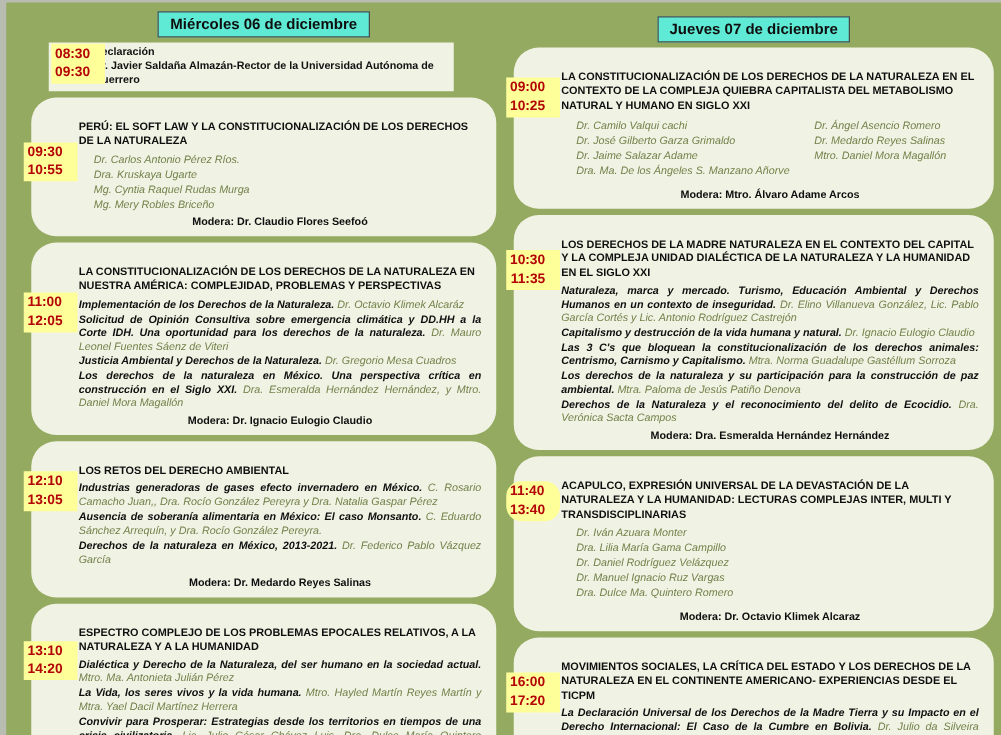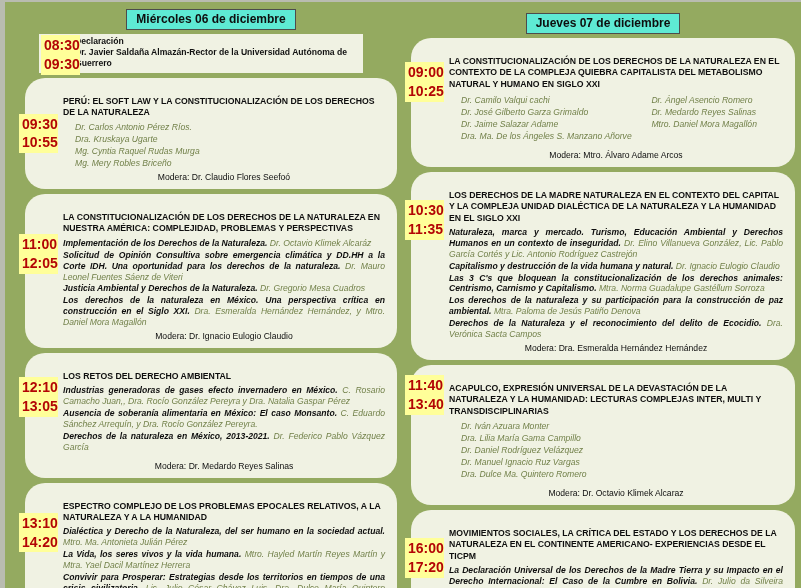--- a/index.html
+++ b/index.html
@@ -29,37 +29,37 @@
     padding:2px 6px 3px 36px; font-size:8.6px; font-weight:bold; line-height:1.3;
   }
   .card{
     position:relative; background:#f0f2e3; border-radius:20px;
     padding:5px 12px 6px 38px; margin-bottom:5px;
     font-size:8.6px; line-height:1.27;
   }
   .time{
     position:absolute; left:-6px; z-index:2;
     background:#ffff99; color:#b30505; font-weight:bold;
-    font-size:14px; line-height:1.35; padding:1px 0 1px 3px; text-align:left;
+    font-size:11px; line-height:1.35; padding:1px 12px 1px 3px; text-align:left;
     white-space:nowrap;
   }
   .strip .time{ left:2px; top:1px; }
 
   .card-title{
     font-weight:bold; text-align:left; font-size:8.7px;
     margin:13px 0 3px; line-height:1.3; color:#0e0e0e;
   }
   .talk{ text-align:justify; margin-bottom:1px; }
   .talk .t{ font-weight:bold; color:#0e0e0e;font-style:italic; }
   .talk .s{ color:#72814a; font-style:italic; }
   .speaker-line{ color:#72814a; font-style:italic; line-height:1.4; padding-left:12px; }
   .speaker-cols{ display:flex; margin-top:4px; }
   .speaker-cols .sc1{ width:57%; }
   .speaker-cols .sc2{ width:43%; }
-  .moderator{ font-weight:normal; text-align:center; margin-top:3px; color:#0e0e0e; }
+  .moderator{ font-weight:bold; text-align:center; margin-top:3px; color:#0e0e0e; }
   .mod-gap{ margin-top:8px; }
 </style>
 </head>
 <body>
 
 <div class="col col-left">
   <div class="day-header-wrap">
     <span class="day-header">Miércoles 06 de diciembre</span>
   </div>
 
@@ -145,35 +145,35 @@
       <div class="sc2">
         <p class="speaker-line">Dr. Ángel Asencio Romero</p>
         <p class="speaker-line">Dr. Medardo Reyes Salinas</p>
         <p class="speaker-line">Mtro. Daniel Mora Magallón</p>
       </div>
     </div>
     <div class="moderator mod-gap">Modera: Mtro. Álvaro Adame Arcos</div>
   </div>
 
   <div class="card">
-    <div class="time" style="top:28px;">
+    <div class="time" style="top:28px;text-align:right;">
       <span>10:30</span><br>
       <span>11:35</span>
     </div>
     <div class="card-title">LOS DERECHOS DE LA MADRE NATURALEZA EN EL CONTEXTO DEL CAPITAL Y LA COMPLEJA UNIDAD DIALÉCTICA DE LA NATURALEZA Y LA HUMANIDAD EN EL SIGLO XXI</div>
     <p class="talk"><span class="t">Naturaleza, marca y mercado. Turismo, Educación Ambiental y Derechos Humanos en un contexto de inseguridad.</span> <span class="s">Dr. Elino Villanueva González, Lic. Pablo García Cortés y Lic. Antonio Rodríguez Castrejón</span></p>
     <p class="talk"><span class="t">Capitalismo y destrucción de la vida humana y natural.</span> <span class="s">Dr. Ignacio Eulogio Claudio</span></p>
     <p class="talk"><span class="t">Las 3 C's que bloquean la constitucionalización de los derechos animales: Centrismo, Carnismo y Capitalismo.</span> <span class="s">Mtra. Norma Guadalupe Gastéllum Sorroza</span></p>
     <p class="talk"><span class="t">Los derechos de la naturaleza y su participación para la construcción de paz ambiental.</span> <span class="s">Mtra. Paloma de Jesús Patiño Denova</span></p>
     <p class="talk"><span class="t">Derechos de la Naturaleza y el reconocimiento del delito de Ecocidio.</span> <span class="s">Dra. Verónica Sacta Campos</span></p>
     <div class="moderator">Modera: Dra. Esmeralda Hernández Hernández</div>
   </div>
 
   <div class="card">
-    <div class="time" style="top:10px;">
+    <div class="time" style="top:20px;border-radius:12px;">
       <span>11:40</span><br>
       <span>13:40</span>
     </div>
     <div class="card-title">ACAPULCO, EXPRESIÓN UNIVERSAL DE LA DEVASTACIÓN DE LA NATURALEZA Y LA HUMANIDAD: LECTURAS COMPLEJAS INTER, MULTI Y TRANSDISCIPLINARIAS</div>
     <p class="speaker-line">Dr. Iván Azuara Monter</p>
     <p class="speaker-line">Dra. Lilia María Gama Campillo</p>
     <p class="speaker-line">Dr. Daniel Rodríguez Velázquez</p>
     <p class="speaker-line">Dr. Manuel Ignacio Ruz Vargas</p>
     <p class="speaker-line">Dra. Dulce Ma. Quintero Romero</p>
     <div class="moderator mod-gap">Modera: Dr. Octavio Klimek Alcaraz</div>

